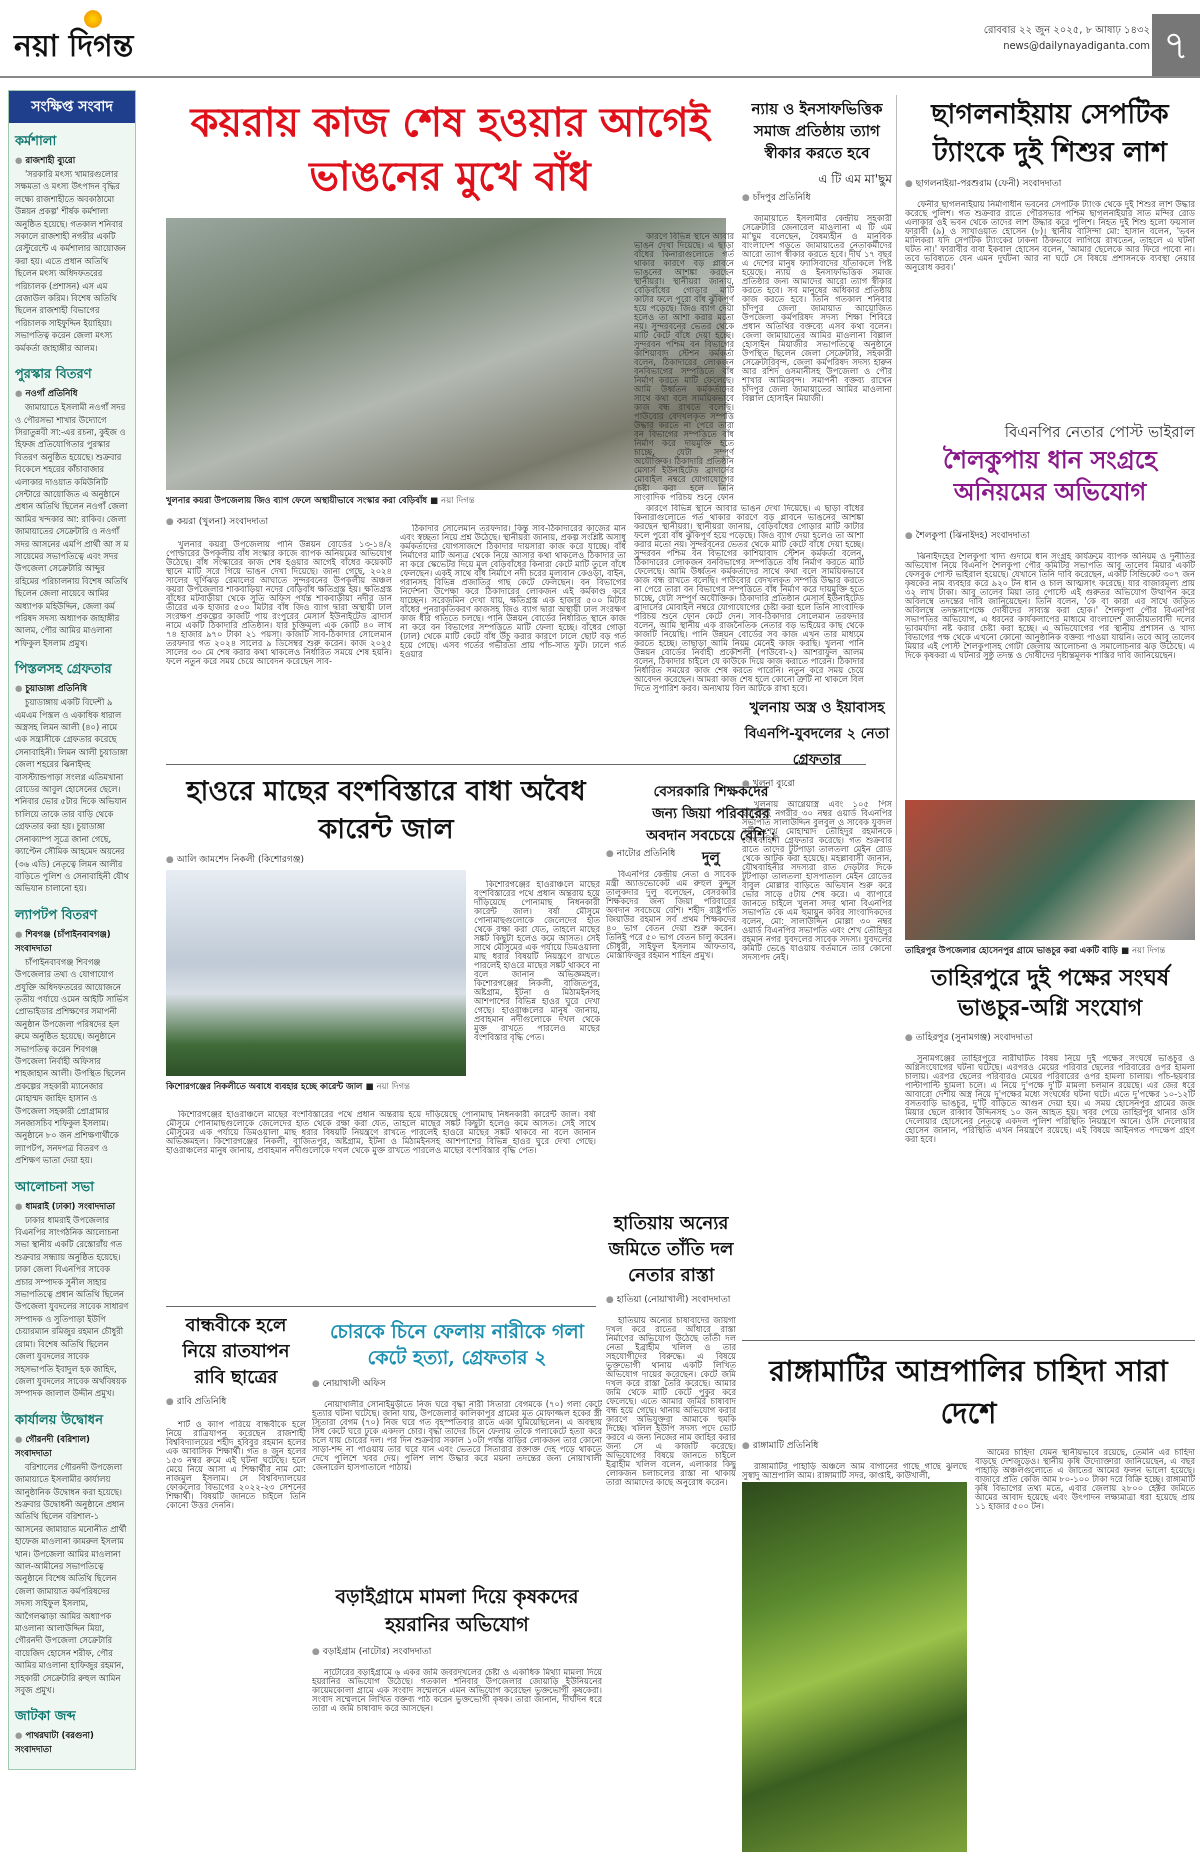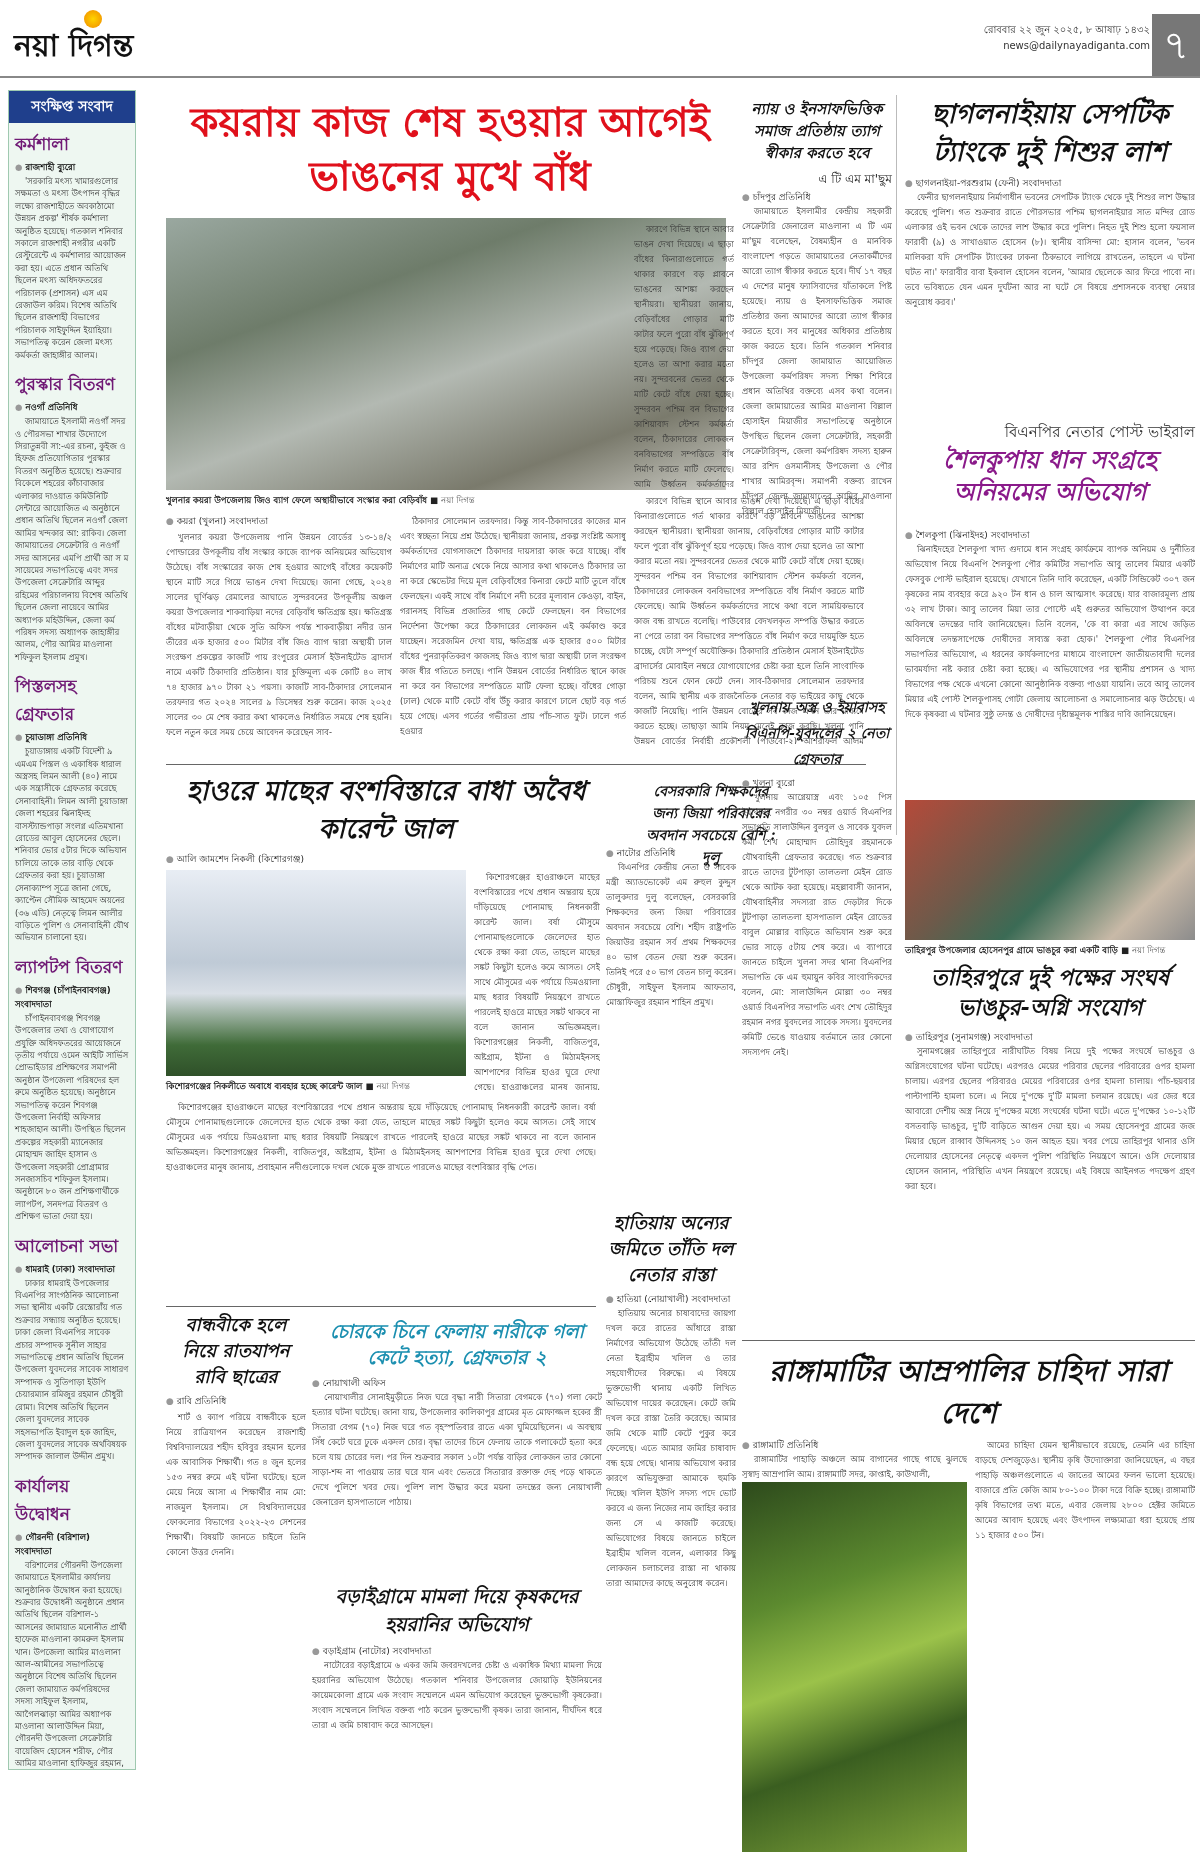--- a/index.html
+++ b/index.html
@@ -8,34 +8,34 @@
   .masthead { left: 0; top: 0; width: 1200px; height: 78px; border-bottom: 2px solid #888; }
   .logo { left: 14px; top: 22px; font-size: 30px; font-weight: bold; color: #111; font-family: "DejaVu Serif", serif; }
   .logo .sun { display:inline-block; width: 18px; height: 18px; border-radius: 50%; background: radial-gradient(#ffd400, #f08a00); position: absolute; left: 70px; top: -12px; }
   .section-title { left: 470px; top: 18px; font-size: 34px; font-family: "DejaVu Serif", serif; color: #111; }
   .dateline { left: 960px; top: 22px; font-size: 10px; color: #333; text-align: right; width: 190px; line-height: 16px; }
   .pageno { left: 1152px; top: 14px; width: 48px; height: 62px; background: #777; color: #fff; font-size: 40px; text-align: center; line-height: 62px; }
 
   .brief { left: 8px; top: 90px; width: 128px; height: 1680px; background: #eef7f1; border: 1px solid #9fc9b0; overflow: hidden; }
   .brief-head { background: #1f3f8c; color: #fff; font-size: 14px; text-align: center; padding: 4px 0; font-weight: bold; }
   .brief-item { padding: 4px 6px 2px 6px; }
-  .brief-item h3 { font-size: 17px; font-weight: bold; color: #701a75; margin: 4px 0 2px; }
+  .brief-item h3 { font-size: 13px; font-weight: bold; color: #0f766e; margin: 4px 0 2px; }
   .brief-item .by { font-size: 8.5px; font-weight: bold; color: #111; }
   .brief-item .by::before, .by-dot::before { content: "● "; color: #999; }
   .brief-item p { font-size: 8.3px; line-height: 12.4px; color: #333; text-indent: 10px; }
 
   .headline-red { left: 170px; top: 95px; width: 560px; font-size: 40px; line-height: 54px; color: #e0101b; font-weight: bold; text-align: center; font-family: "DejaVu Serif", serif; }
   .photo { background: linear-gradient(160deg,#9aa8a0 0%,#6e7c6a 30%,#b3b9b2 55%,#7a7a6c 80%,#c9c9c2 100%); }
   .caption { font-size: 8.5px; font-weight: bold; color: #222; }
   .caption .credit { font-weight: normal; color: #555; }
-  .col-text { font-size: 8.4px; line-height: 15px; color: #333; text-align: justify; overflow: hidden; }
+  .col-text { font-size: 8.4px; line-height: 9px; color: #333; text-align: justify; overflow: hidden; margin-top: 10px; }
   .col-text p { text-indent: 12px; }
   .byline { font-size: 9px; font-weight: normal; color: #222; }
   .byline::before { content: "● "; color: #999; }
-  .hl-black { color: #111; font-weight: bold; text-align: center; font-family: "DejaVu Serif", serif; font-style: italic; }
+  .hl-black { color: #111; font-weight: bold; text-align: center; font-family: "DejaVu Serif", serif; }
   .rule { background: #666; height: 1px; }
   .vrule { background: #bbb; width: 1px; }
   .purple { color: #8a1a8a; }
   .teal { color: #1b8fb0; }
   .kicker { color: #333; text-align: right; font-size: 15px; }
 </style>
 </head>
 <body>
 
 <div class="abs masthead">

